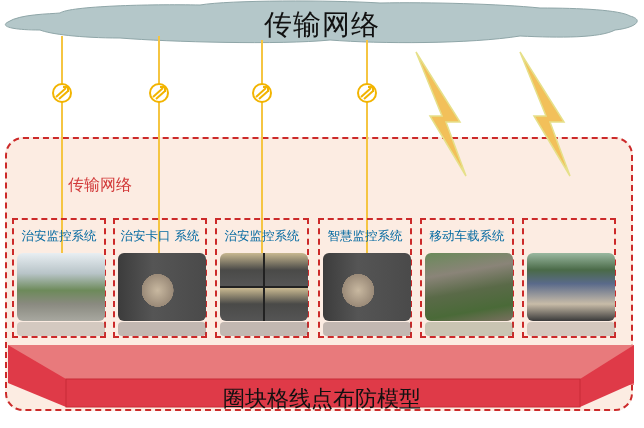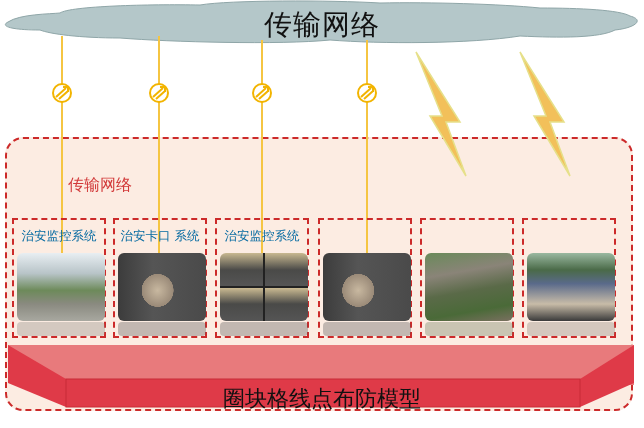--- a/index.html
+++ b/index.html
@@ -71,24 +71,26 @@
   <div class="card-label">治安卡口 系统</div>
   <div class="card-photo" style="background:radial-gradient(ellipse 30% 40% at 45% 55%,#c8b8a0 0%,#9a8a78 60%,transparent 61%),linear-gradient(90deg,#3c3c3c,#555 40%,#4a4a4a);"></div>
   <div class="card-reflect" style="background:#555;"></div>
 </div>
 <div class="abs card" style="left:215px;">
   <div class="card-label">治安监控系统</div>
   <div class="card-photo" style="background:linear-gradient(90deg,transparent 49%,#222 49%,#222 51%,transparent 51%),linear-gradient(180deg,#c8b890 0%,#4a4a48 25%,#555 48%,#222 48%,#222 52%,#c8b890 52%,#4a4a48 75%,#555 100%);"></div>
   <div class="card-reflect" style="background:#555;"></div>
 </div>
 <div class="abs card" style="left:318px;">
+  <div class="card-label">智慧监控系统</div>
   <div class="card-photo" style="background:radial-gradient(ellipse 30% 40% at 40% 55%,#c8b8a0 0%,#9a8a78 60%,transparent 61%),linear-gradient(90deg,#3c3c3c,#555 40%,#4a4a4a);"></div>
   <div class="card-reflect" style="background:#555;"></div>
 </div>
 <div class="abs card" style="left:420px;">
+  <div class="card-label">移动车载系统</div>
   <div class="card-photo" style="background:linear-gradient(170deg,#6a8a5a 0%,#8a8478 30%,#5a6a48 55%,#4a6a38 80%,#7a7060 100%);"></div>
   <div class="card-reflect" style="background:#6a7a58;"></div>
 </div>
 <div class="abs card" style="left:522px;">
   <div class="card-photo" style="background:linear-gradient(180deg,#9ab8a0 0%,#4a6a48 25%,#5a6a8a 45%,#c8bca8 75%,#3a3a3a 100%);"></div>
   <div class="card-reflect" style="background:#8a8478;"></div>
 </div>
 
 <svg class="abs base-svg" viewBox="0 0 628 64">
   <polygon points="0,0 626,0 626,40 572,38 50,38 0,14" fill="#e87a7c"></polygon>

